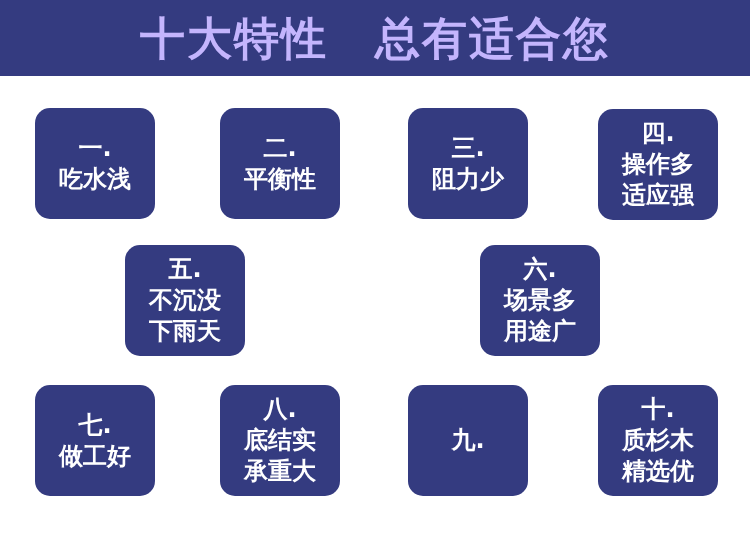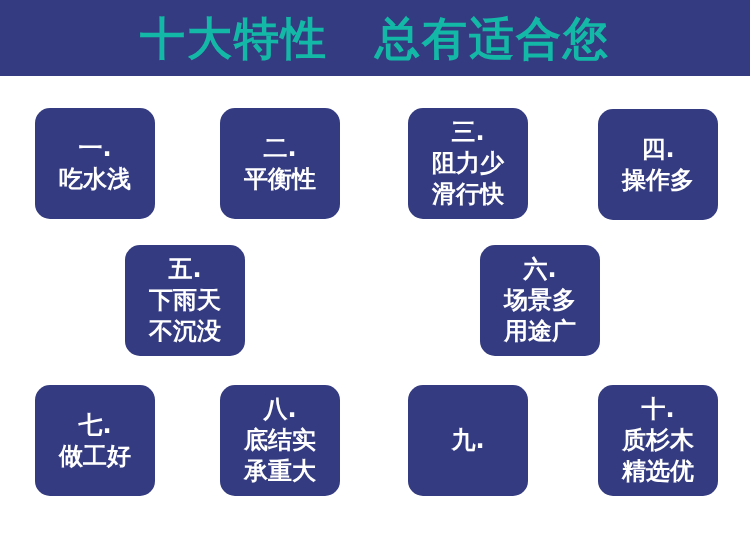--- a/index.html
+++ b/index.html
@@ -14,21 +14,21 @@
   .banner {
     position: absolute;
     left: 0; top: 0;
     width: 750px; height: 76px;
     background: #343B80;
     display: flex;
     align-items: center;
     justify-content: center;
   }
   .banner .title {
-    color: #14b8a6;
+    color: #c4b5fd;
     font-size: 45px;
     font-weight: bold;
     letter-spacing: 2px;
     white-space: pre;
     line-height: 1;
   }
   .card {
     position: absolute;
     width: 120px;
     height: 111px;
@@ -73,32 +73,32 @@
   </div>
 
   <div class="card c2">
     <div>二.</div>
     <div>平衡性</div>
   </div>
 
   <div class="card c3">
     <div>三.</div>
     <div>阻力少</div>
-    <div>滑行快</div>
   </div>
 
   <div class="card c4">
     <div>四.</div>
     <div>操作多</div>
+    <div>适应强</div>
   </div>
 
   <div class="card c5">
     <div>五.</div>
+    <div>不沉没</div>
     <div>下雨天</div>
-    <div>不沉没</div>
   </div>
 
   <div class="card c6">
     <div>六.</div>
     <div>场景多</div>
     <div>用途广</div>
   </div>
 
   <div class="card c7">
     <div>七.</div>

